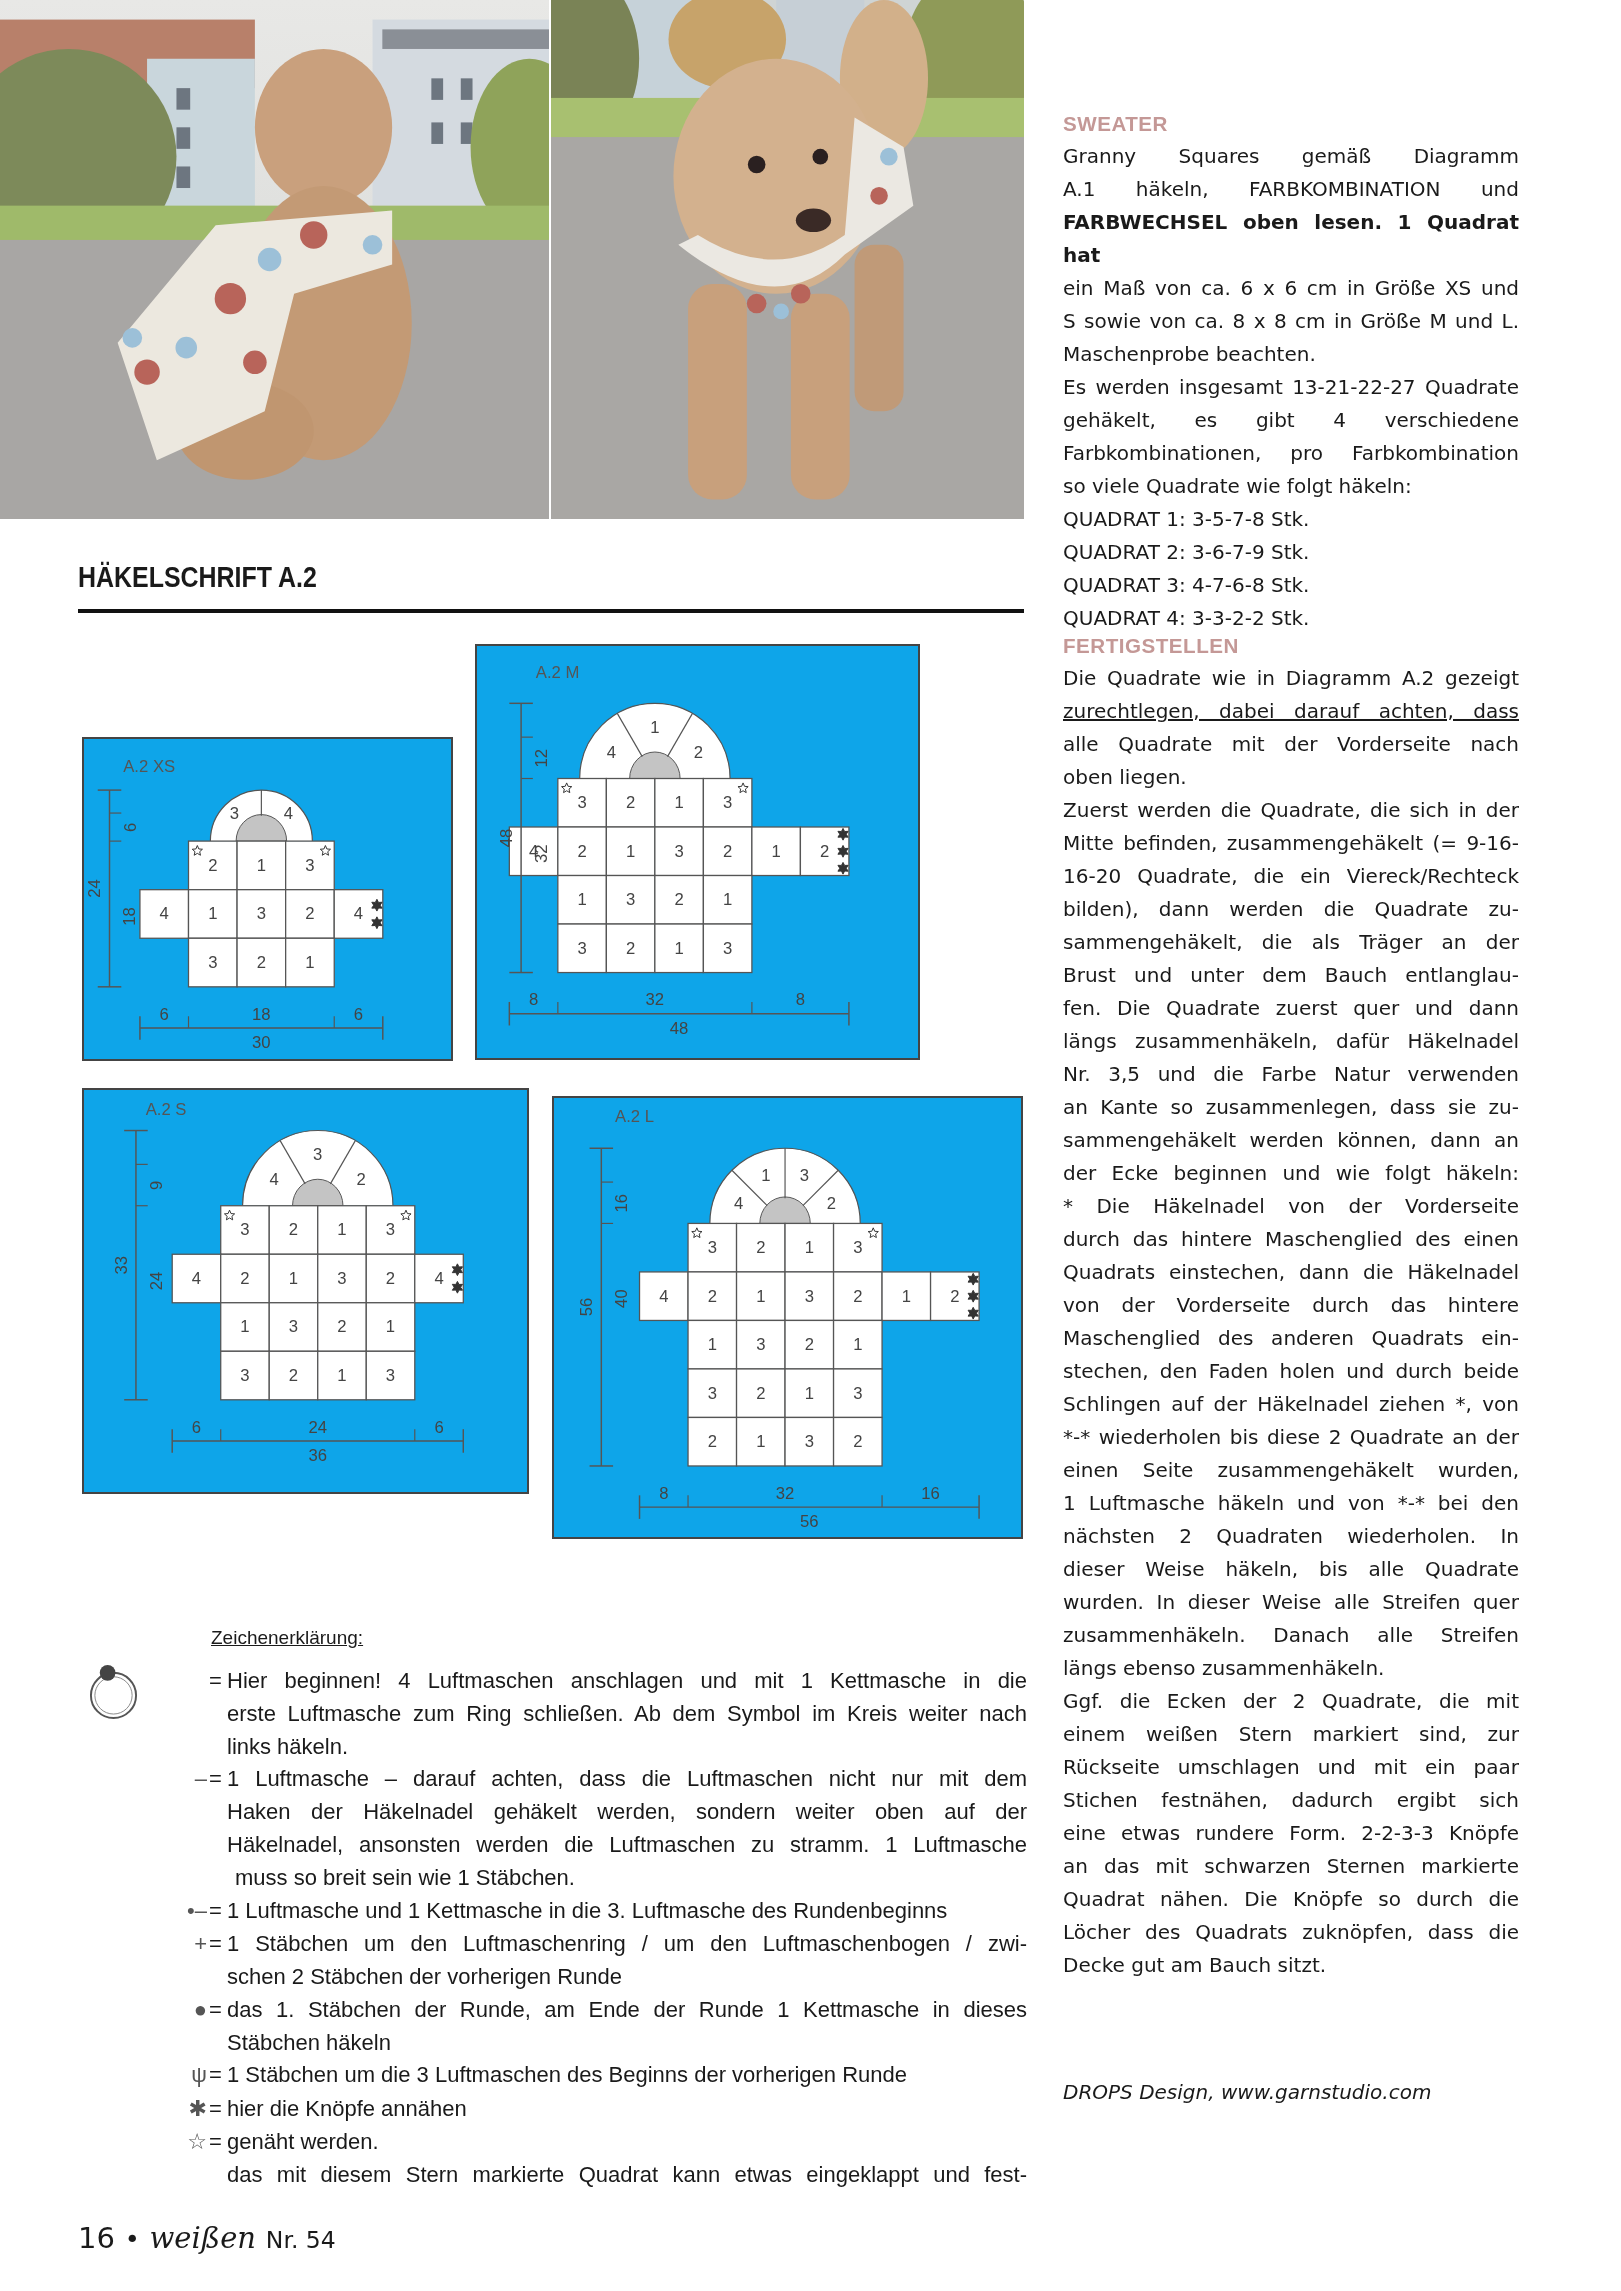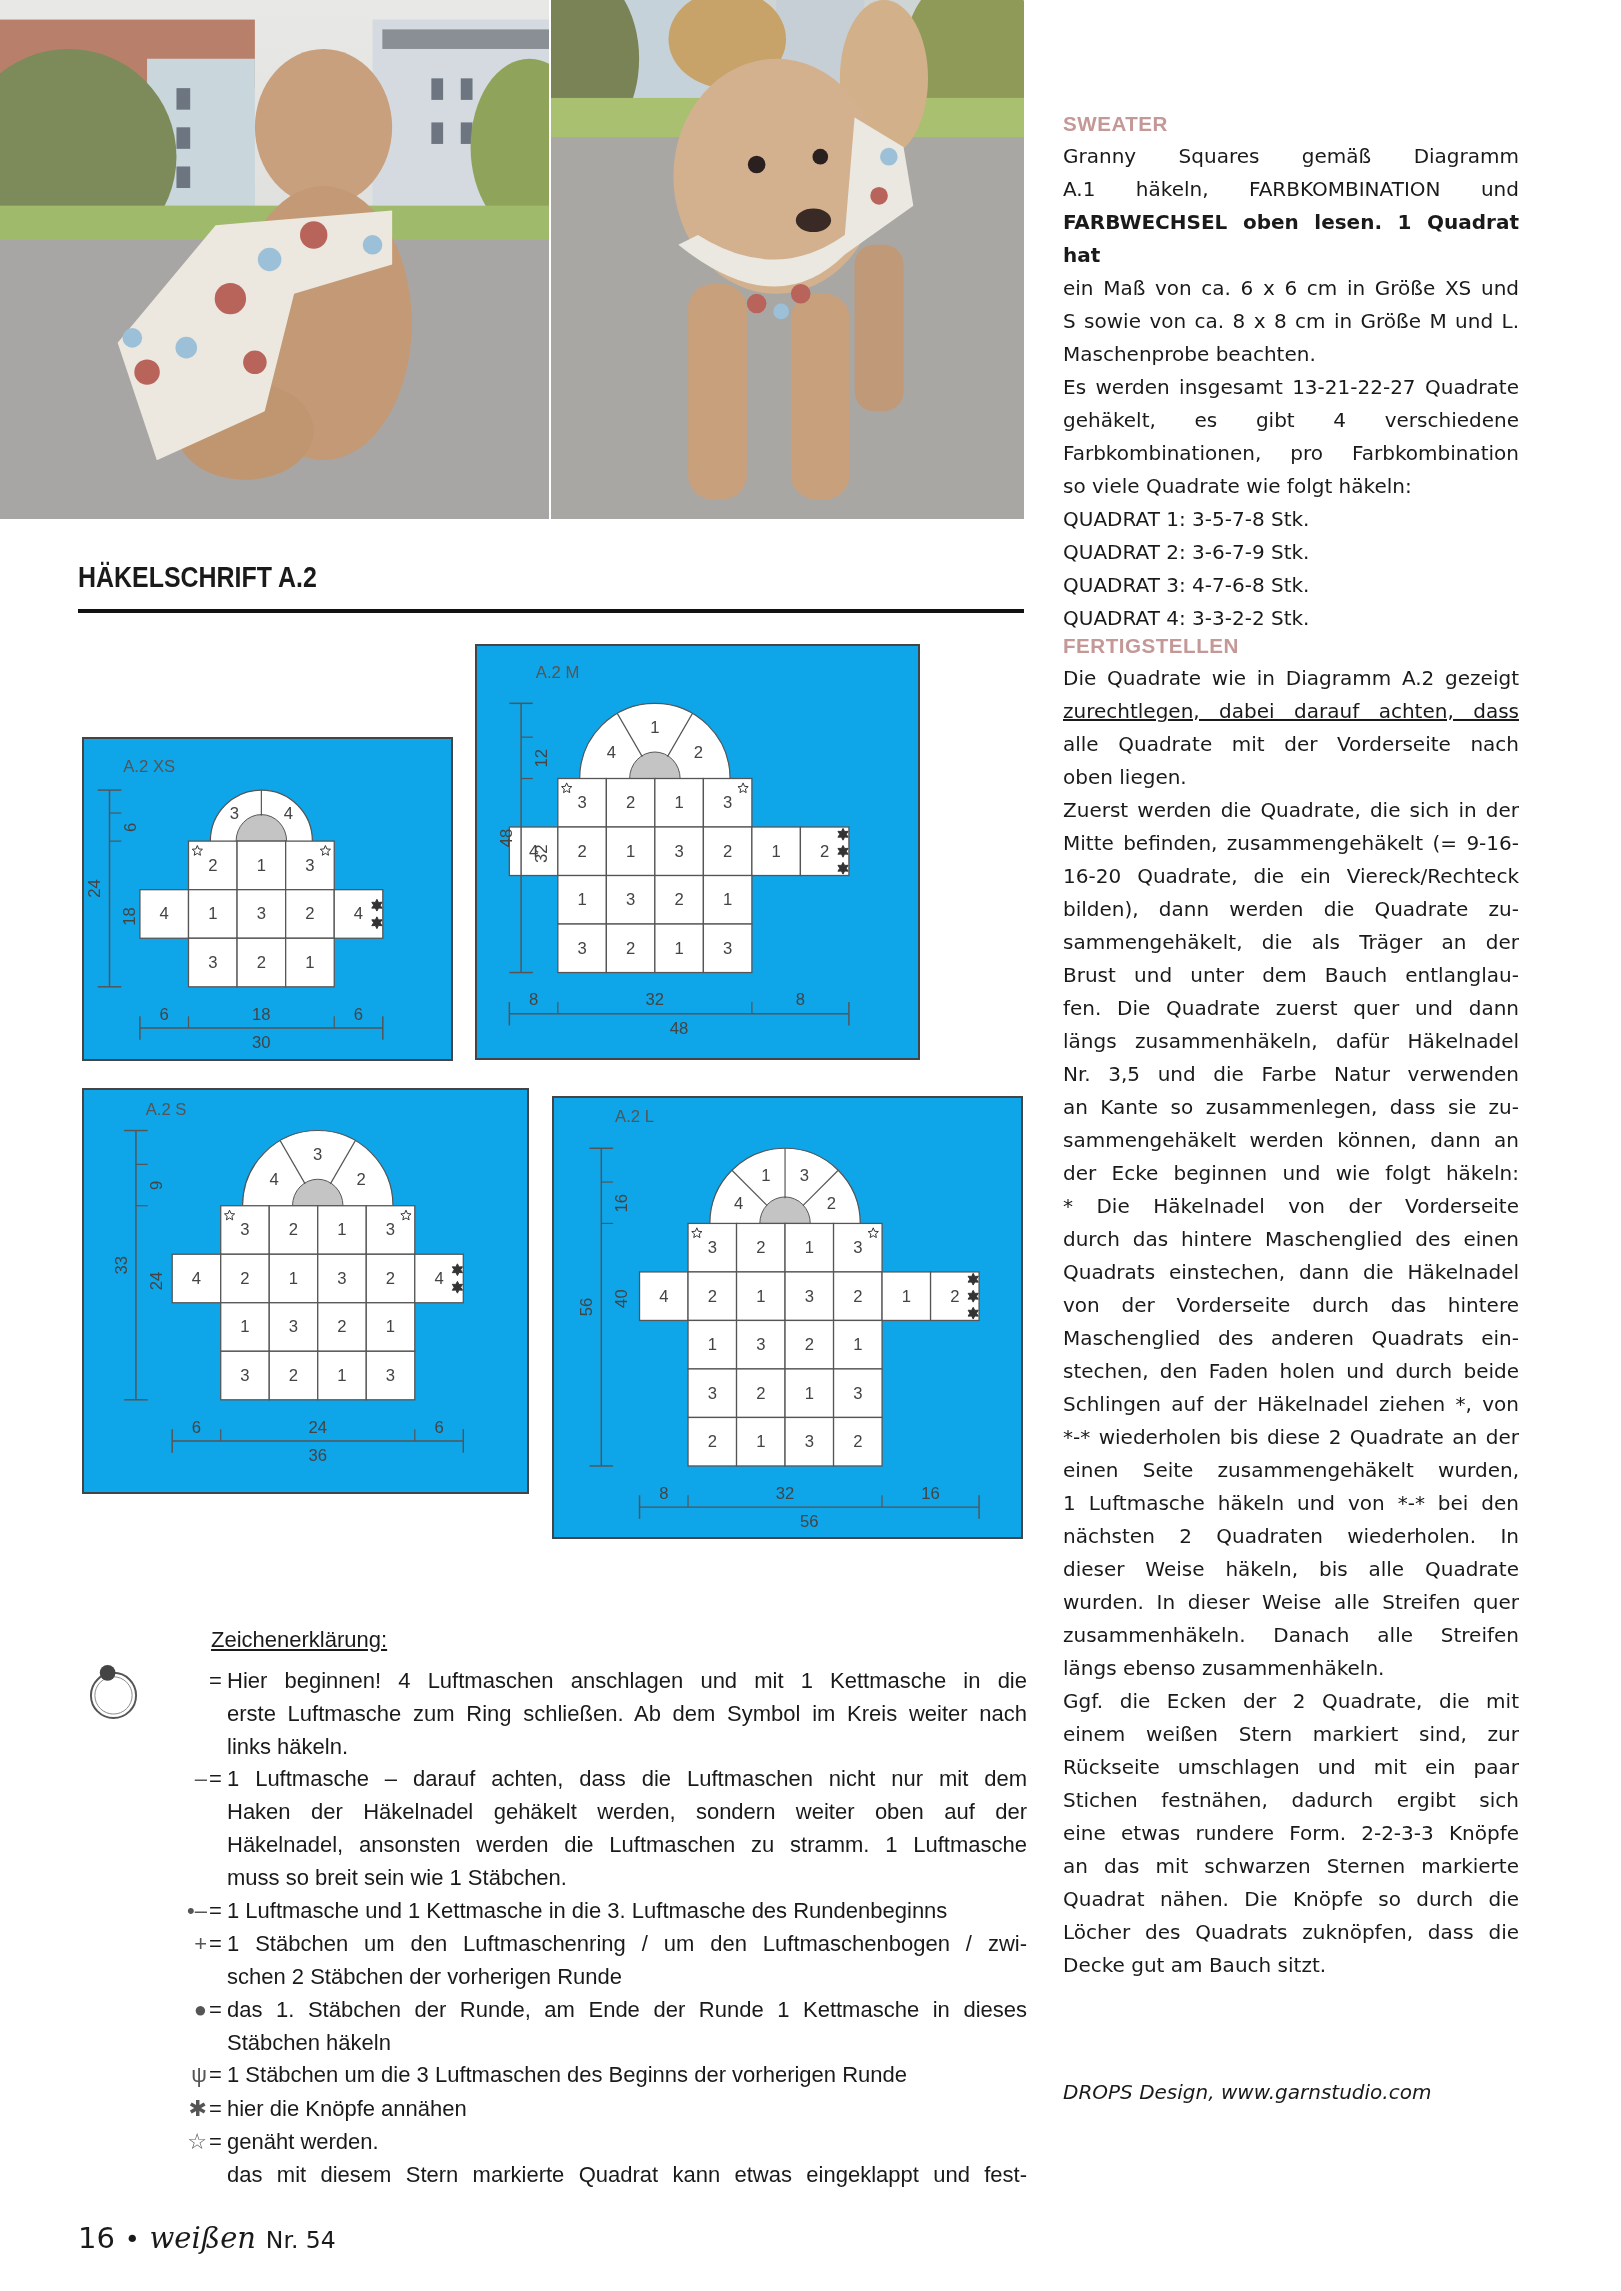--- a/index.html
+++ b/index.html
@@ -17,21 +17,21 @@
                font-weight: bold; font-size: 29px; letter-spacing: 0px; transform: scaleX(0.86); transform-origin: left; }
   .sec-rule { position: absolute; left: 78px; top: 609px; width: 946px; height: 3.9px; background: #111; }
 
   
   .diag { position: absolute; border: 2px solid #444; background: #0ea5e9; }
   .diag svg { position: absolute; left: 0; top: 0; }
 
   
   .legend { position: absolute; left: 78px; top: 1627px; width: 951px; }
   .legend-title { position: absolute; left: 133px; top: 0; font-family: "Liberation Sans", sans-serif;
-                  font-size: 22px; text-decoration: underline; }
+                  font-size: 19px; text-decoration: underline; }
   .legend-row { position: absolute; left: 0; width: 951px; font-family: "Liberation Sans", sans-serif;
                 font-size: 22px; line-height: 33px; }
   .legend-row .sym { position: absolute; left: 0; width: 129px; text-align: right; color: #555; }
   .legend-row .eq { position: absolute; left: 131px; }
   .legend-row .txt { position: absolute; left: 149px; width: 800px; text-align: justify; }
   .ring-icon { position: absolute; left: 9.8px; top: 29px; width: 51px; height: 69px; }
 
   
   .col { position: absolute; left: 1063px; width: 456px; font-family: "DejaVu Sans", sans-serif;
          font-size: 20px; line-height: 33px; text-align: justify; color: #1a1a1a; }
@@ -423,21 +423,21 @@
           <span style="display: block;">links häkeln.</span>
         </div>
       </div>
       <div class="legend-row" style="top: 135px;">
         <span class="sym">–</span>
         <span class="eq">=</span>
         <div class="txt">
           <span style="display: block; text-align: justify; text-align-last: justify;">1 Luftmasche – darauf achten, dass die Luftmaschen nicht nur mit dem</span>
           <span style="display: block; text-align: justify; text-align-last: justify;">Haken der Häkelnadel gehäkelt werden, sondern weiter oben auf der</span>
           <span style="display: block; text-align: justify; text-align-last: justify;">Häkelnadel, ansonsten werden die Luftmaschen zu stramm. 1 Luftmasche</span>
-          <span style="display: block;">muss so breit sein wie 1 Stäbchen.</span>
+          <span style="display: block; margin-left: 8px;">muss so breit sein wie 1 Stäbchen.</span>
         </div>
       </div>
       <div class="legend-row" style="top: 267px;">
         <span class="sym">•–</span>
         <span class="eq">=</span>
         <div class="txt">
           <span style="display: block;">1 Luftmasche und 1 Kettmasche in die 3. Luftmasche des Rundenbeginns</span>
         </div>
       </div>
       <div class="legend-row" style="top: 300px;">

